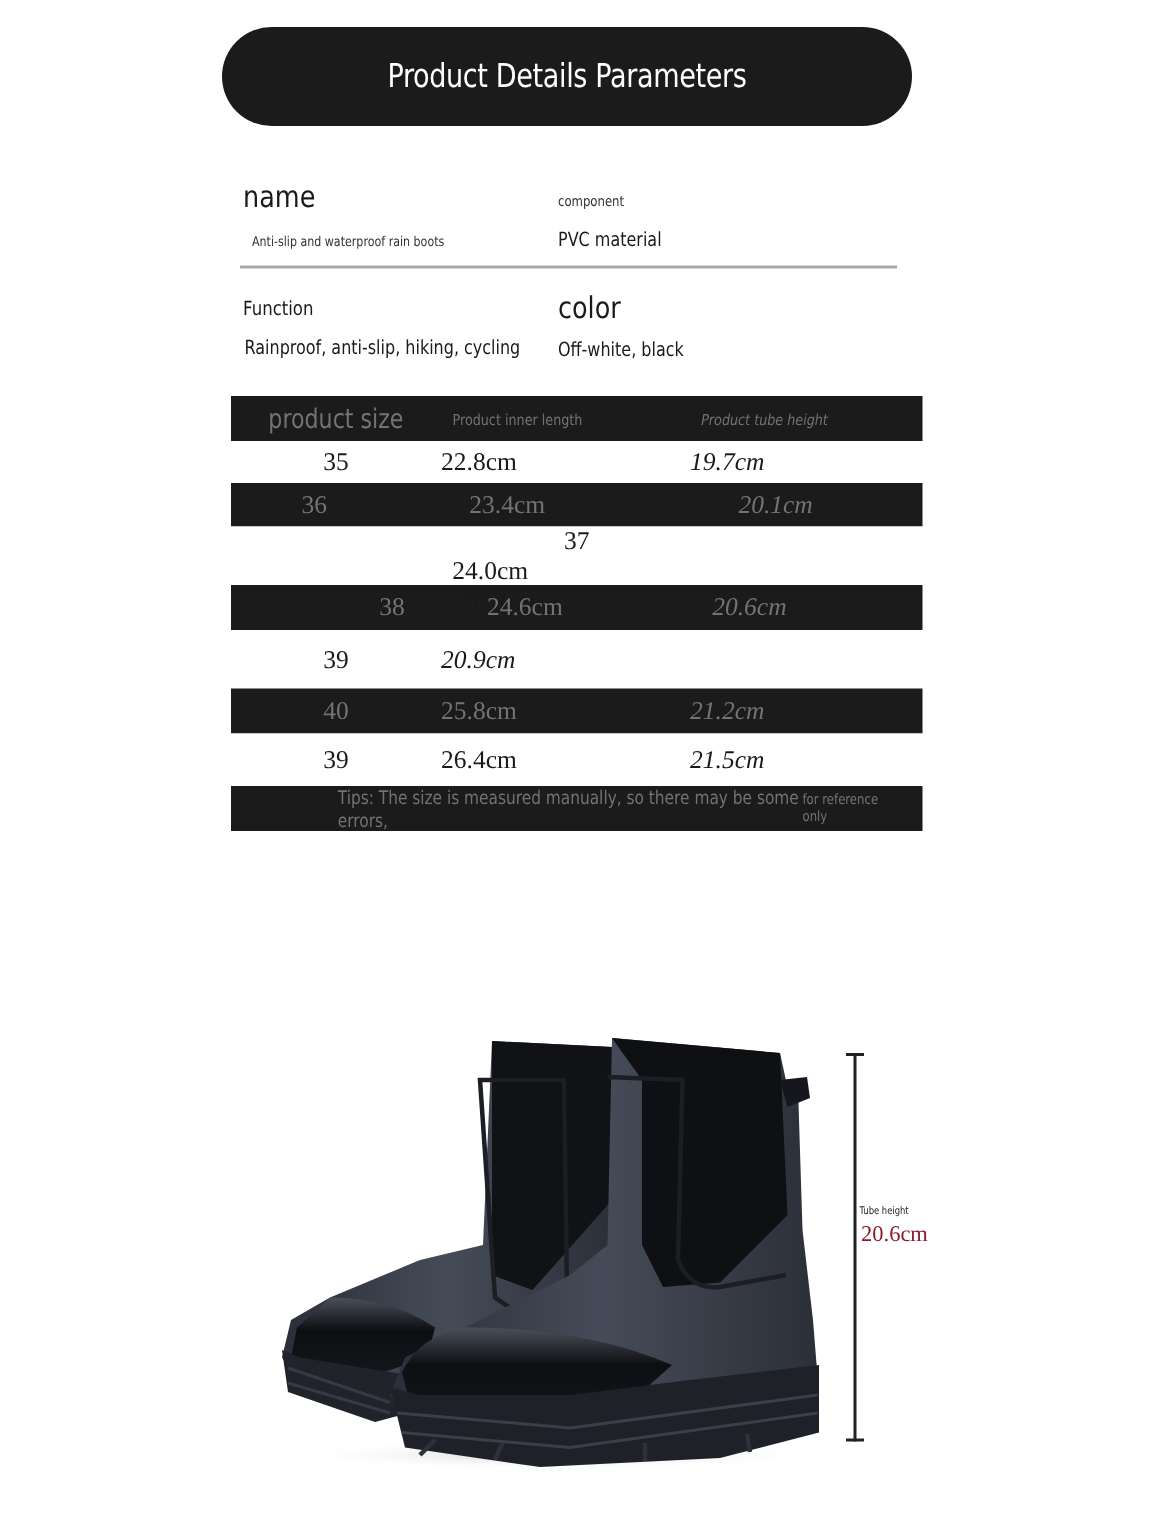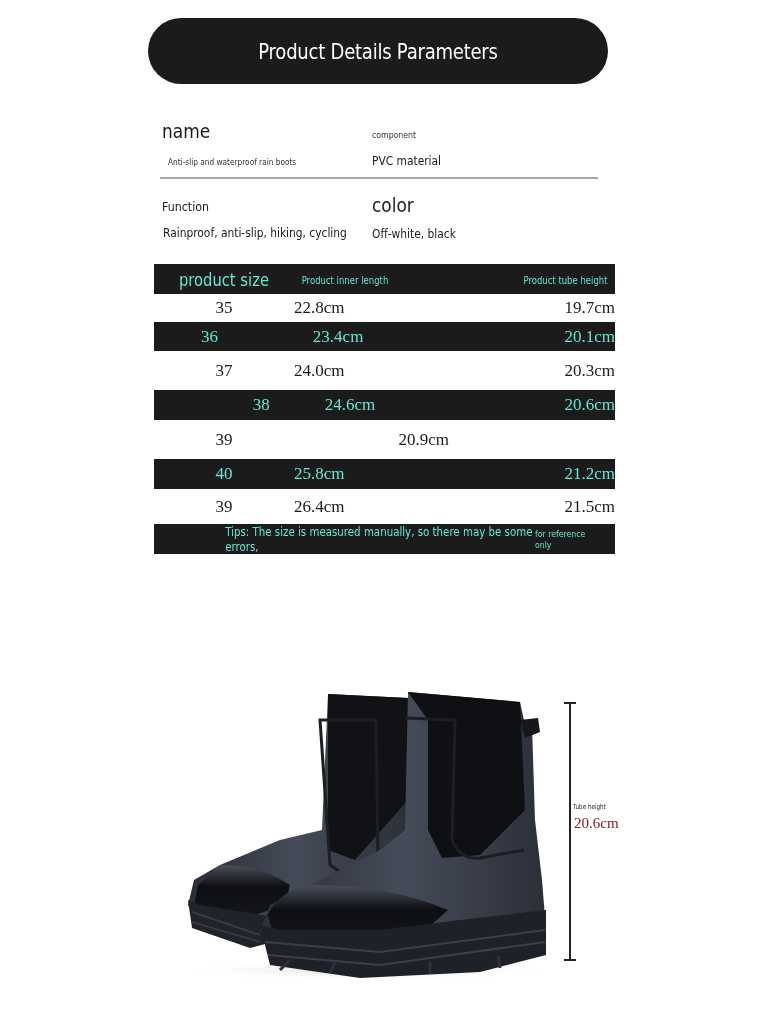--- a/index.html
+++ b/index.html
@@ -27,25 +27,25 @@
     .divider {
       position: absolute; left: 160px; top: 177px; width: 438px; height: 2px; background: #a8a8a8;
     }
 
     .size-table {
       position: absolute; left: 154px; top: 264px; width: 461px;
     }
     .row {
       display: flex; align-items: center; width: 461px;
     }
-    .row.dark { background: #1b1b1b; color: #5eead4; }
+    .row.dark { background: #1b1b1b; color: #737373; }
     .row.light { background: #ffffff; color: #1a1a1a; }
     .row .c1 { width: 140px; text-align: center; }
     .row .c2 { width: 166px; }
-    .row .c3 { width: 155px; text-align: right; }
+    .row .c3 { width: 155px; text-align: left; font-style: italic; }
     .row.data { font-family: "Liberation Serif", "DejaVu Serif", serif; font-size: 17px; }
     .row.header { height: 30px; }
     .row.header .c1 span { font-size: 18px; font-family: "DejaVu Sans", sans-serif; display: inline-block; transform: scaleX(0.82); }
     .row.header .c2 span, .row.header .c3 span { font-size: 10px; font-family: "DejaVu Sans", sans-serif; display: inline-block; transform: scaleX(0.85); }
     .tips-row { height: 30px; justify-content: center; }
     .tips-row .tips-main { font-size: 12.5px; font-family: "DejaVu Sans", sans-serif; display: inline-block; transform: scaleX(0.82); transform-origin: right center; }
     .tips-row .tips-small { font-size: 9.5px; font-family: "DejaVu Sans", sans-serif; display: inline-block; transform: scaleX(0.82); transform-origin: left center; margin-left: -14px; }
 
     .boot-area { position: absolute; left: 180px; top: 680px; width: 380px; height: 300px; }
 
@@ -99,21 +99,21 @@
   <div class="row light data" style="height:28px;">
     <div class="c1">35</div>
     <div class="c2">22.8cm</div>
     <div class="c3">19.7cm</div>
   </div>
   <div class="row dark data" style="height:29px;gap:48px;">
     <div class="c1">36</div>
     <div class="c2">23.4cm</div>
     <div class="c3">20.1cm</div>
   </div>
-  <div class="row light data" style="height:39px;">
+  <div class="row light data" style="height:39px;flex-direction:column;">
     <div class="c1">37</div>
     <div class="c2">24.0cm</div>
     <div class="c3">20.3cm</div>
   </div>
   <div class="row dark data" style="height:30px;padding-left:44px;">
     <div class="c1">38</div>
     <div class="c2">24.6cm</div>
     <div class="c3">20.6cm</div>
   </div>
   <div class="row light data" style="height:39px;">

